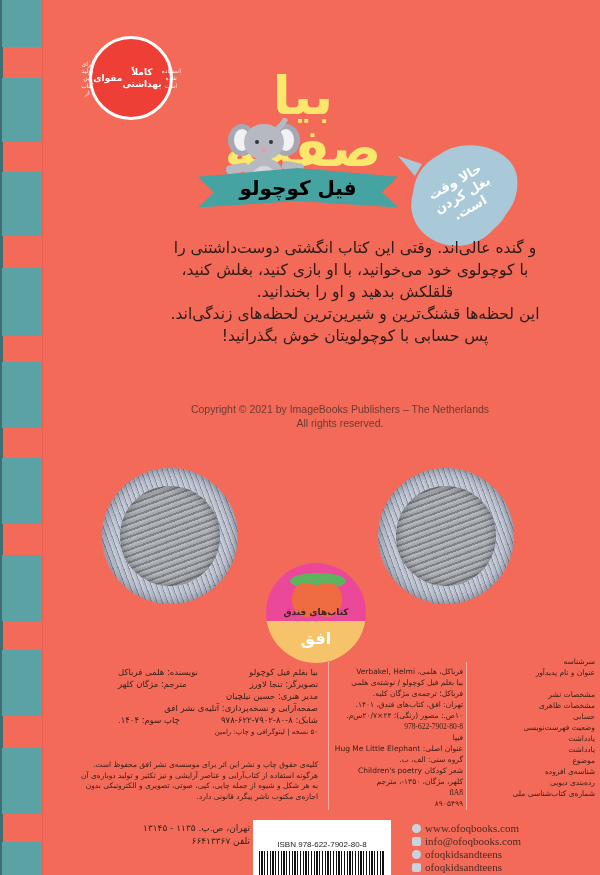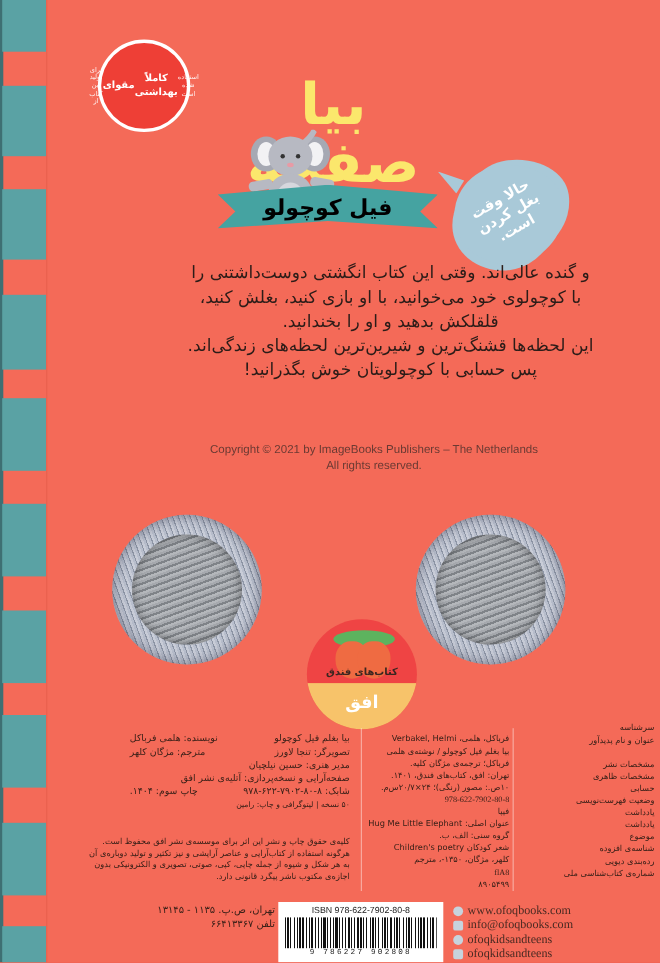--- a/index.html
+++ b/index.html
@@ -30,41 +30,41 @@
   .body-text p { white-space: nowrap; }
   .copyright { position: absolute; left: 130px; top: 402px; width: 420px; text-align: center; font-family: "Liberation Sans", sans-serif; font-size: 10.5px; color: #6b3a33; line-height: 14px; }
 
   
   .window { position: absolute; width: 136px; height: 136px; border-radius: 50%; background: repeating-linear-gradient(70deg, #b9bfcd 0 2px, #8e96a6 2px 3px, #c9cdd8 3px 5px); box-shadow: inset 0 0 12px rgba(40,40,60,.55); }
   .window .inner { position: absolute; left: 18px; top: 18px; width: 100px; height: 100px; border-radius: 50%; background: repeating-linear-gradient(160deg, #a6a9ae 0 2px, #7f8388 2px 4px, #b4b7bb 4px 6px); box-shadow: inset 0 0 10px rgba(0,0,0,.4); }
   .window.left { left: 102px; top: 468px; }
   .window.right { left: 378px; top: 468px; }
 
   
-  .logo { position: absolute; left: 279px; top: 563px; width: 100px; height: 100px; border-radius: 50%; background: #ef4444; overflow: hidden; }
+  .logo { position: absolute; left: 266px; top: 563px; width: 100px; height: 100px; border-radius: 50%; background: #ec4899; overflow: hidden; }
   .logo .lower { position: absolute; left: 0; top: 58px; width: 100%; height: 50px; background: #f7c36a; }
   .logo .berry { position: absolute; width: 30px; height: 34px; border-radius: 45% 45% 50% 50%; background: #ef6b42; top: 20px; }
   .logo .berry.b1 { left: 26px; } .logo .berry.b2 { left: 46px; }
   .logo .leaf { position: absolute; top: 10px; left: 24px; width: 56px; height: 16px; background: #5db35e; border-radius: 50%; }
   .logo .brand { position: absolute; top: 44px; left: 0; width: 100%; text-align: center; direction: rtl; font-size: 9px; font-weight: bold; color: #3a2620; }
   .logo .ofoq { position: absolute; top: 66px; left: 0; width: 100%; text-align: center; direction: rtl; font-size: 16px; font-weight: bold; color: #fff; }
 
   
   .credits { position: absolute; left: 118px; top: 666px; width: 200px; direction: rtl; text-align: right; font-size: 8.5px; line-height: 12px; color: #3a2018; }
   .credits .row { display: flex; justify-content: space-between; }
   .credits .small { font-size: 7px; }
   .rights { position: absolute; left: 74px; top: 760px; width: 244px; direction: rtl; text-align: right; font-size: 7.5px; line-height: 10.5px; color: #3a2018; }
   .divider { position: absolute; left: 328px; top: 662px; width: 1px; height: 148px; background: #fff7; }
   .divider2 { position: absolute; left: 466px; top: 662px; width: 1px; height: 148px; background: #fff7; }
   .cip-values { position: absolute; left: 333px; top: 666px; width: 130px; direction: rtl; text-align: right; font-size: 7.5px; line-height: 11px; color: #3a2018; }
   .cip-values .latin { font-family: "Liberation Serif", serif; }
   .cip-labels { position: absolute; left: 471px; top: 656px; width: 124px; direction: rtl; text-align: right; font-size: 7.5px; line-height: 11px; color: #3a2018; }
   .cip-labels .gap { height: 11px; }
   .pobox { position: absolute; left: 120px; top: 822px; width: 130px; direction: rtl; text-align: right; font-size: 9px; line-height: 13px; color: #3a2018; }
-  .isbn { position: absolute; left: 253px; top: 820px; width: 150px; height: 55px; background: #fff; padding: 3px 6px; }
+  .isbn { position: absolute; left: 253px; top: 820px; width: 138px; height: 55px; background: #fff; padding: 20px 6px; }
   .isbn .label { font-family: "Liberation Sans", sans-serif; font-size: 8px; color: #222; text-align: center; }
   .isbn .bars { height: 28px; margin-top: 2px; background: repeating-linear-gradient(90deg, #111 0 1px, #fff 1px 2px, #111 2px 4px, #fff 4px 5px, #111 5px 6px, #fff 6px 8px, #111 8px 9px, #fff 9px 11px); }
   .isbn .digits { font-family: "Liberation Mono", monospace; font-size: 7px; color: #222; letter-spacing: 2px; text-align: center; }
   .contacts { position: absolute; left: 412px; top: 822px; width: 188px; font-family: "Liberation Serif", serif; font-size: 11px; line-height: 13px; color: #4a2a22; }
   .contacts .item { display: flex; align-items: center; gap: 4px; }
   .contacts .ico { width: 9px; height: 9px; border-radius: 2px; background: #c7d3dd; display: inline-block; flex: none; }
   .contacts .ico.round { border-radius: 50%; }
 </style>
 </head>
 <body>

